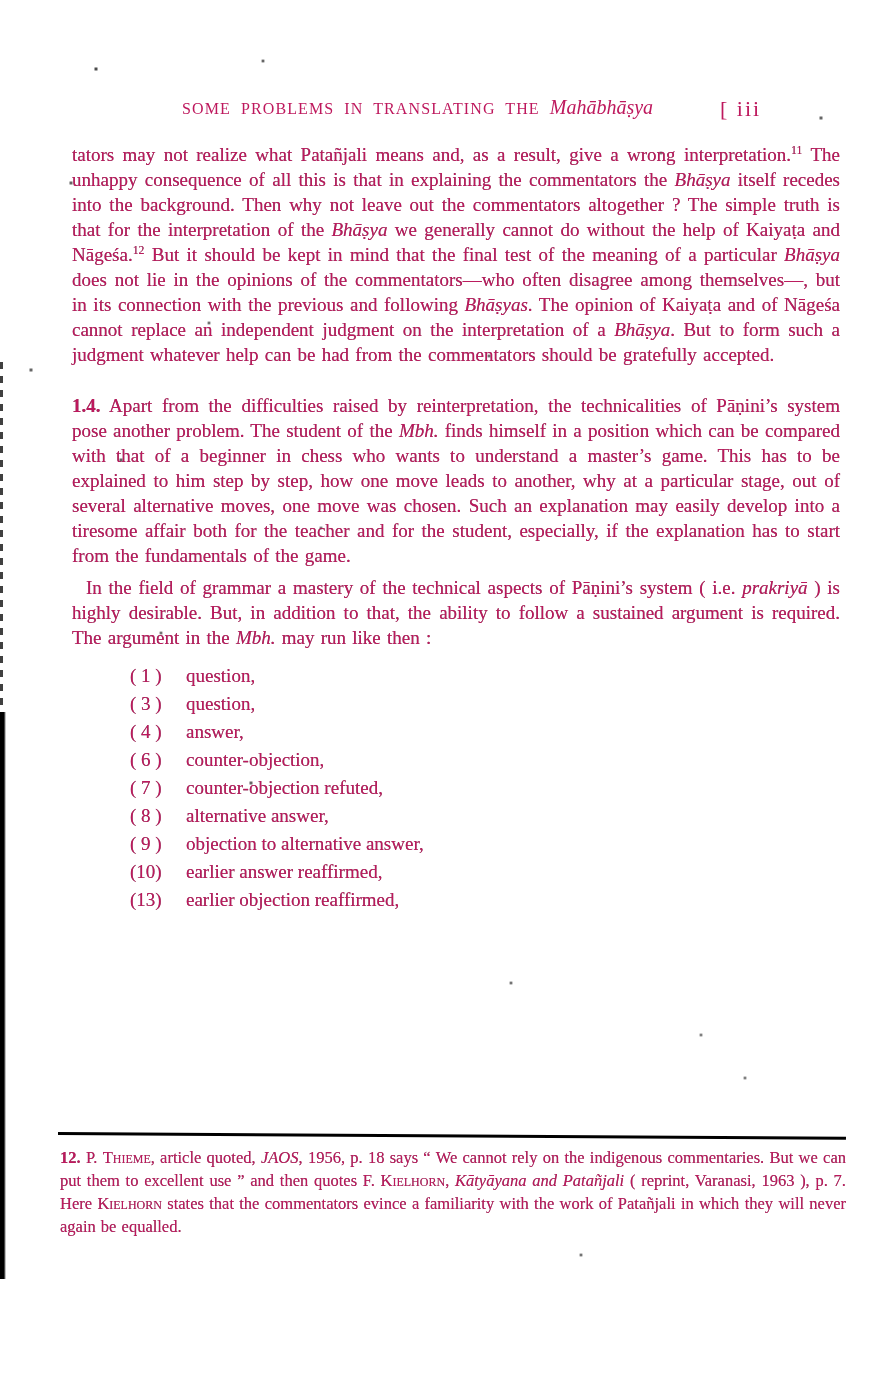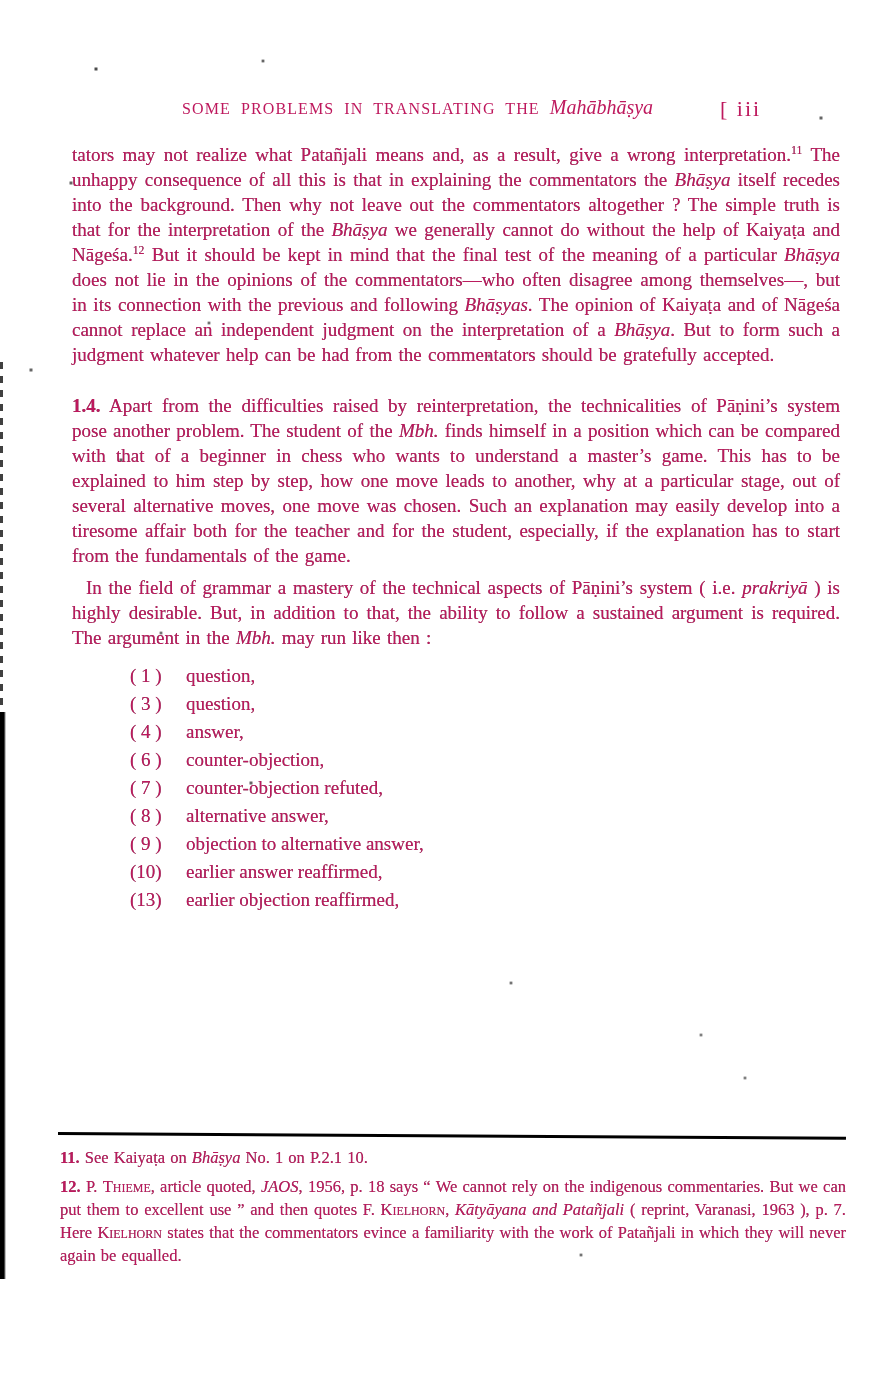--- a/index.html
+++ b/index.html
@@ -165,17 +165,16 @@
       <li class="arg-item"><span class="arg-num">( 8 )</span><span>alternative answer,</span></li>
       <li class="arg-item"><span class="arg-num">( 9 )</span><span>objection to alternative answer,</span></li>
       <li class="arg-item"><span class="arg-num">(10)</span><span>earlier answer reaffirmed,</span></li>
       <li class="arg-item"><span class="arg-num">(13)</span><span>earlier objection reaffirmed,</span></li>
     </ol>
   </div>
 
   <div class="fn-rule"></div>
 
   <div class="footnotes">
-    <p class="fn"><span class="bd">11.</span><span>  See Kaiyaṭa on </span><span class="it">Bhāṣya</span><span> No. 1 on P.2.1 10.</span></p>
     <p class="fn"><span class="bd">12.</span><span>  P. </span><span class="sc">Thieme</span><span>, article quoted, </span><span class="it">JAOS</span><span>, 1956, p. 18 says “ We cannot rely on the indigenous commentaries. But we can put them to excellent use ” and then quotes F. </span><span class="sc">Kielhorn</span><span>, </span><span class="it">Kātyāyana and Patañjali</span><span> ( reprint, Varanasi, 1963 ), p. 7.  Here </span><span class="sc">Kielhorn</span><span> states that the commentators evince a familiarity with the work of Patañjali in which they will never again be equalled.</span></p>
   </div>
 
 </div>
 
 </body></html>

